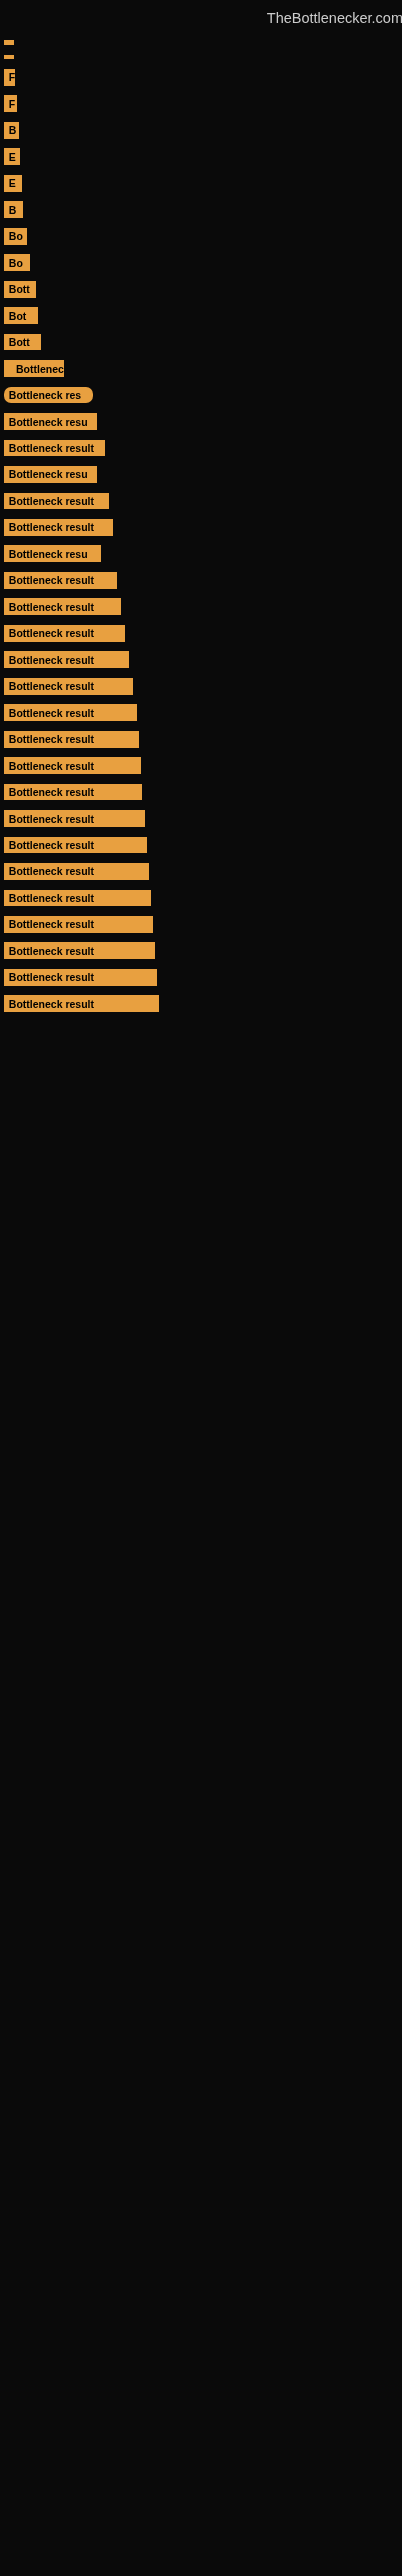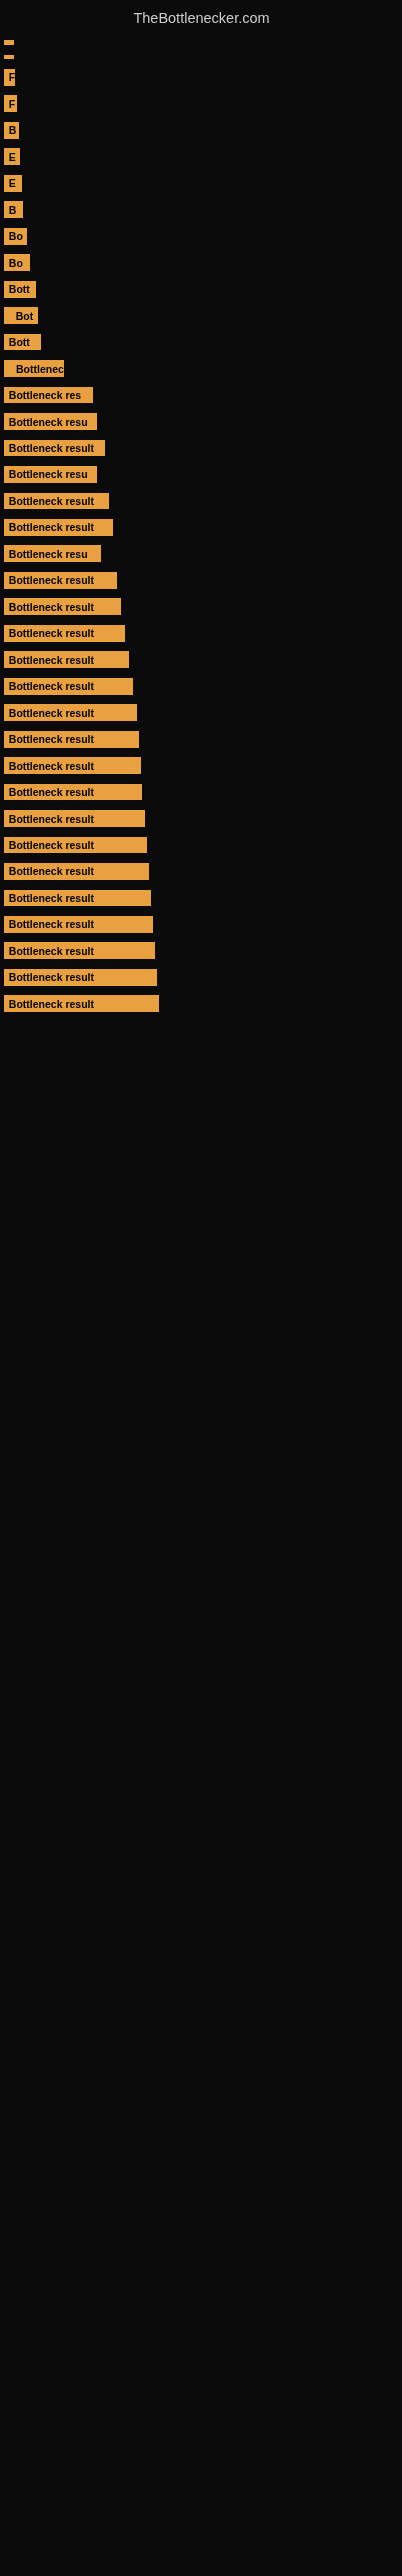--- a/index.html
+++ b/index.html
@@ -12,21 +12,21 @@
       width: 403px;
       min-height: 2576px;
       background-color: #0a0a0a;
       font-family: Arial, sans-serif;
       position: relative;
     }
 
     .site-title {
       color: #cccccc;
       font-size: 14.5px;
-      text-align: center;
+      text-align: right;
       padding: 9.7px 0 6.4px 0;
       font-weight: normal;
     }
 
     .bars-container {
       padding: 8px 0 0 0;
       display: flex;
       flex-direction: column;
       gap: 0;
     }
@@ -84,30 +84,30 @@
     <div class="bar-row">
       <span class="bar-label" style="width: 22.5px; min-width: 22.5px;">Bo</span>
     </div>
     <div class="bar-row">
       <span class="bar-label" style="width: 26px; min-width: 26px;">Bo</span>
     </div>
     <div class="bar-row">
       <span class="bar-label" style="width: 32px; min-width: 32px;">Bott</span>
     </div>
     <div class="bar-row">
-      <span class="bar-label" style="width: 19px; min-width: 34px; text-align: right;">Bot</span>
+      <span class="bar-label" style="width: 19px; min-width: 34px;">Bot</span>
     </div>
     <div class="bar-row">
       <span class="bar-label" style="width: 37px; min-width: 37px;">Bott</span>
     </div>
     <div class="bar-row">
       <span class="bar-label" style="width: 60px; min-width: 60px; padding-left: 12px;">Bottlenec</span>
     </div>
     <div class="bar-row">
-      <span class="bar-label" style="width: 89px; min-width: 89px;">Bottleneck res</span>
+      <span class="bar-label" style="width: 89px; min-width: 89px; border-radius: 7px;">Bottleneck res</span>
     </div>
     <div class="bar-row">
       <span class="bar-label" style="width: 93px; min-width: 93px;">Bottleneck resu</span>
     </div>
     <div class="bar-row">
       <span class="bar-label" style="width: 101px; min-width: 101px;">Bottleneck result</span>
     </div>
     <div class="bar-row">
       <span class="bar-label" style="width: 93px; min-width: 93px;">Bottleneck resu</span>
     </div>

